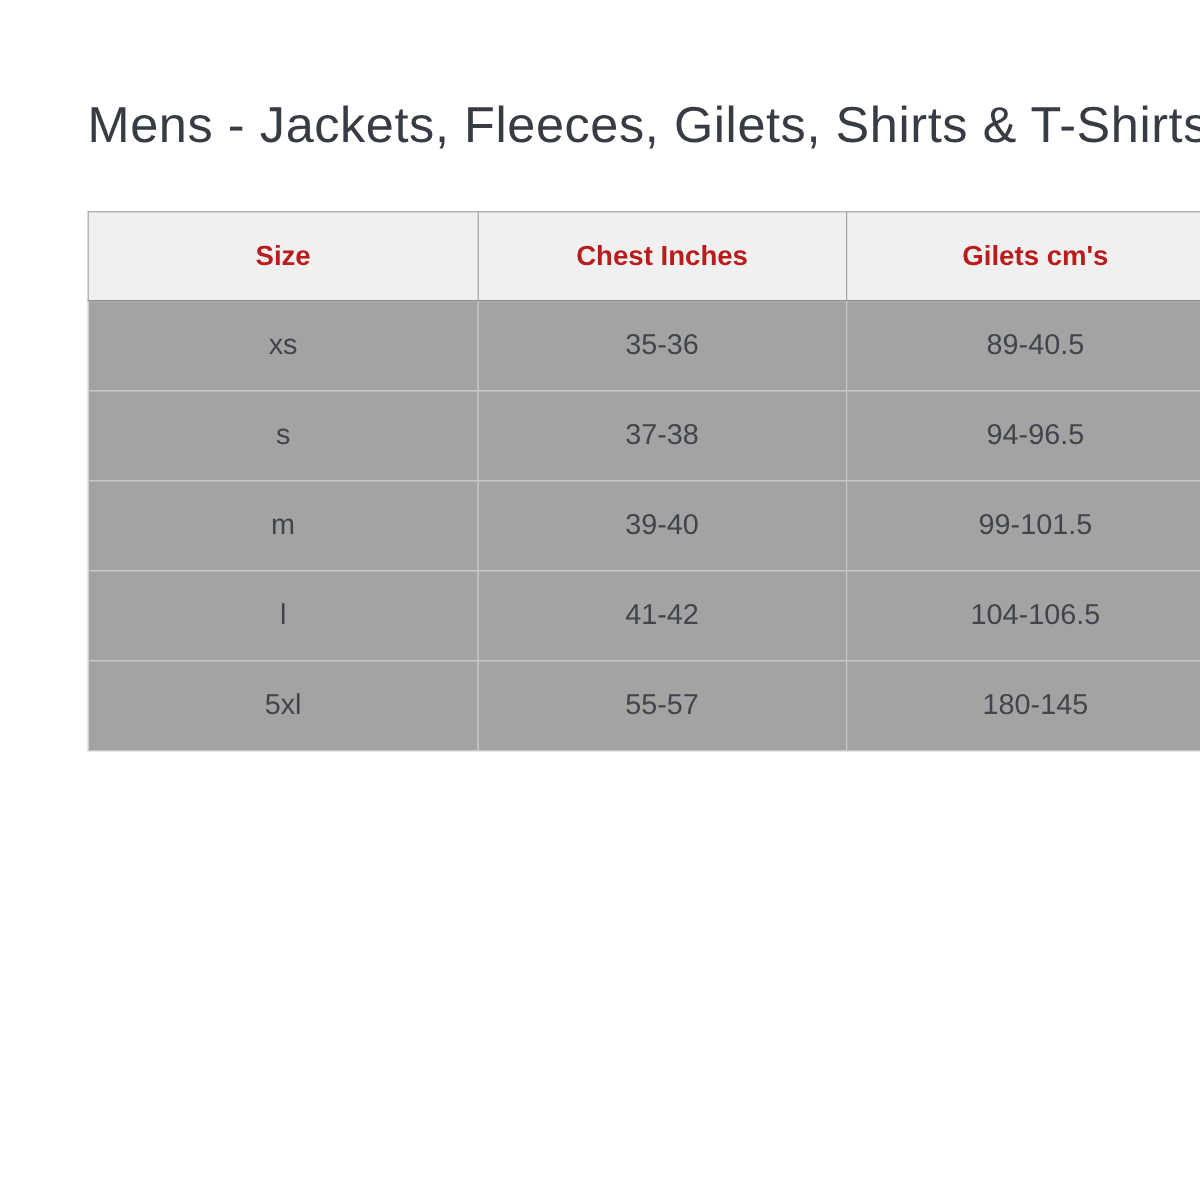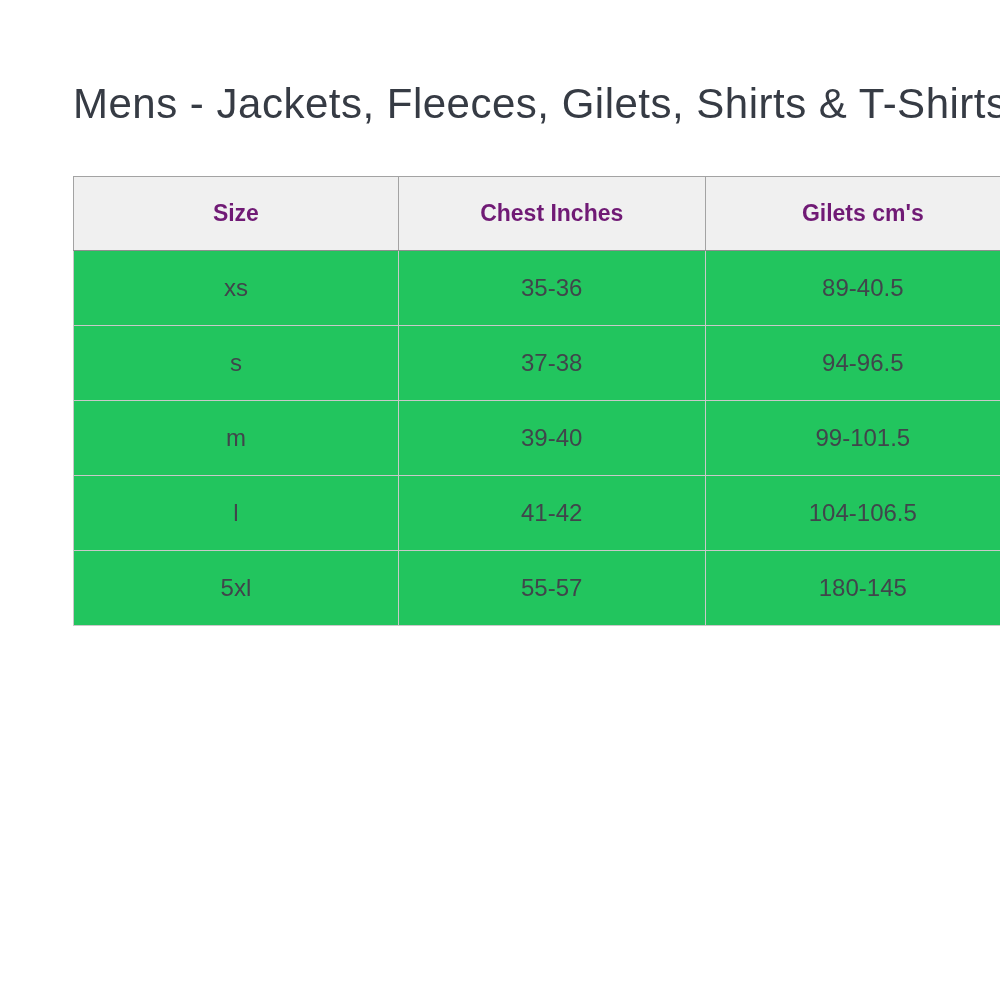--- a/index.html
+++ b/index.html
@@ -39,26 +39,26 @@
   table.size-chart col.c1 { width: 34.3%; }
   table.size-chart col.c2 { width: 32.4%; }
   table.size-chart col.c3 { width: 33.3%; }
   table.size-chart th {
     height: 71px;
     background: #f0f0f0;
     border: 1px solid #a3a3a3;
     border-bottom: 1px solid #8e8e8e;
     font-size: 23px;
     font-weight: 700;
-    color: #701a75;
+    color: #b91c1c;
     vertical-align: middle;
   }
   table.size-chart td {
     height: 72px;
-    background: #22c55e;
+    background: #a3a3a3;
     border: 1px solid #c9c9c9;
     font-size: 24px;
     font-weight: 400;
     color: #40454b;
     text-align: center;
     vertical-align: middle;
   }
   table.size-chart { border: 1px solid #a9a9a9; }
 </style>
 </head>

